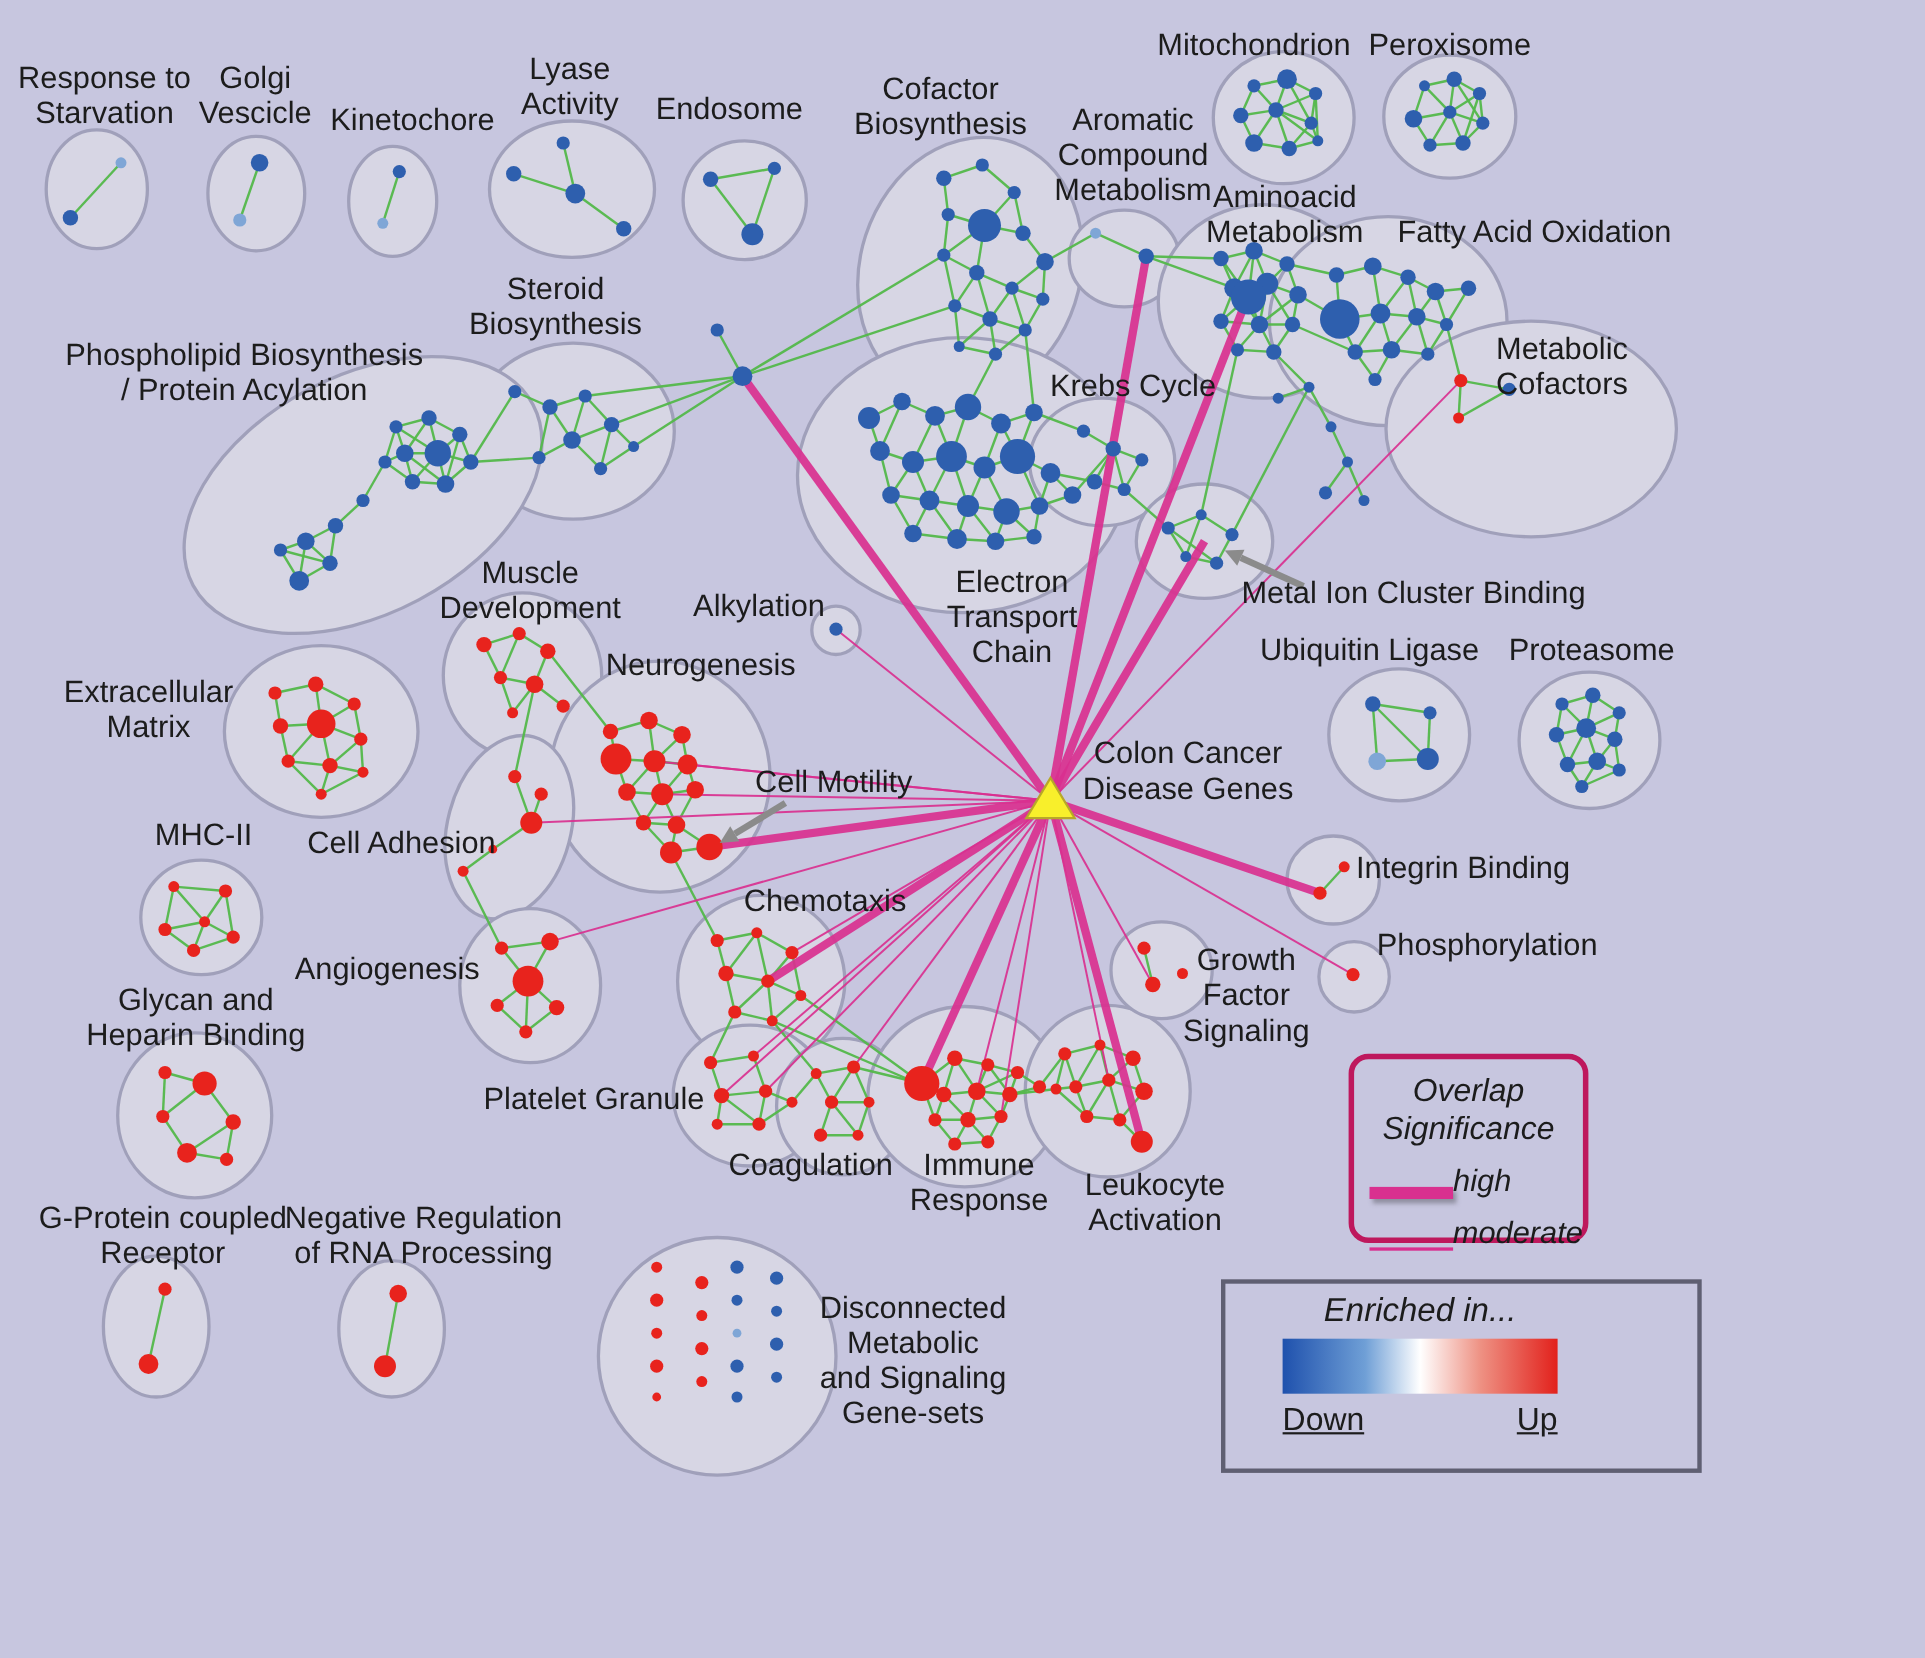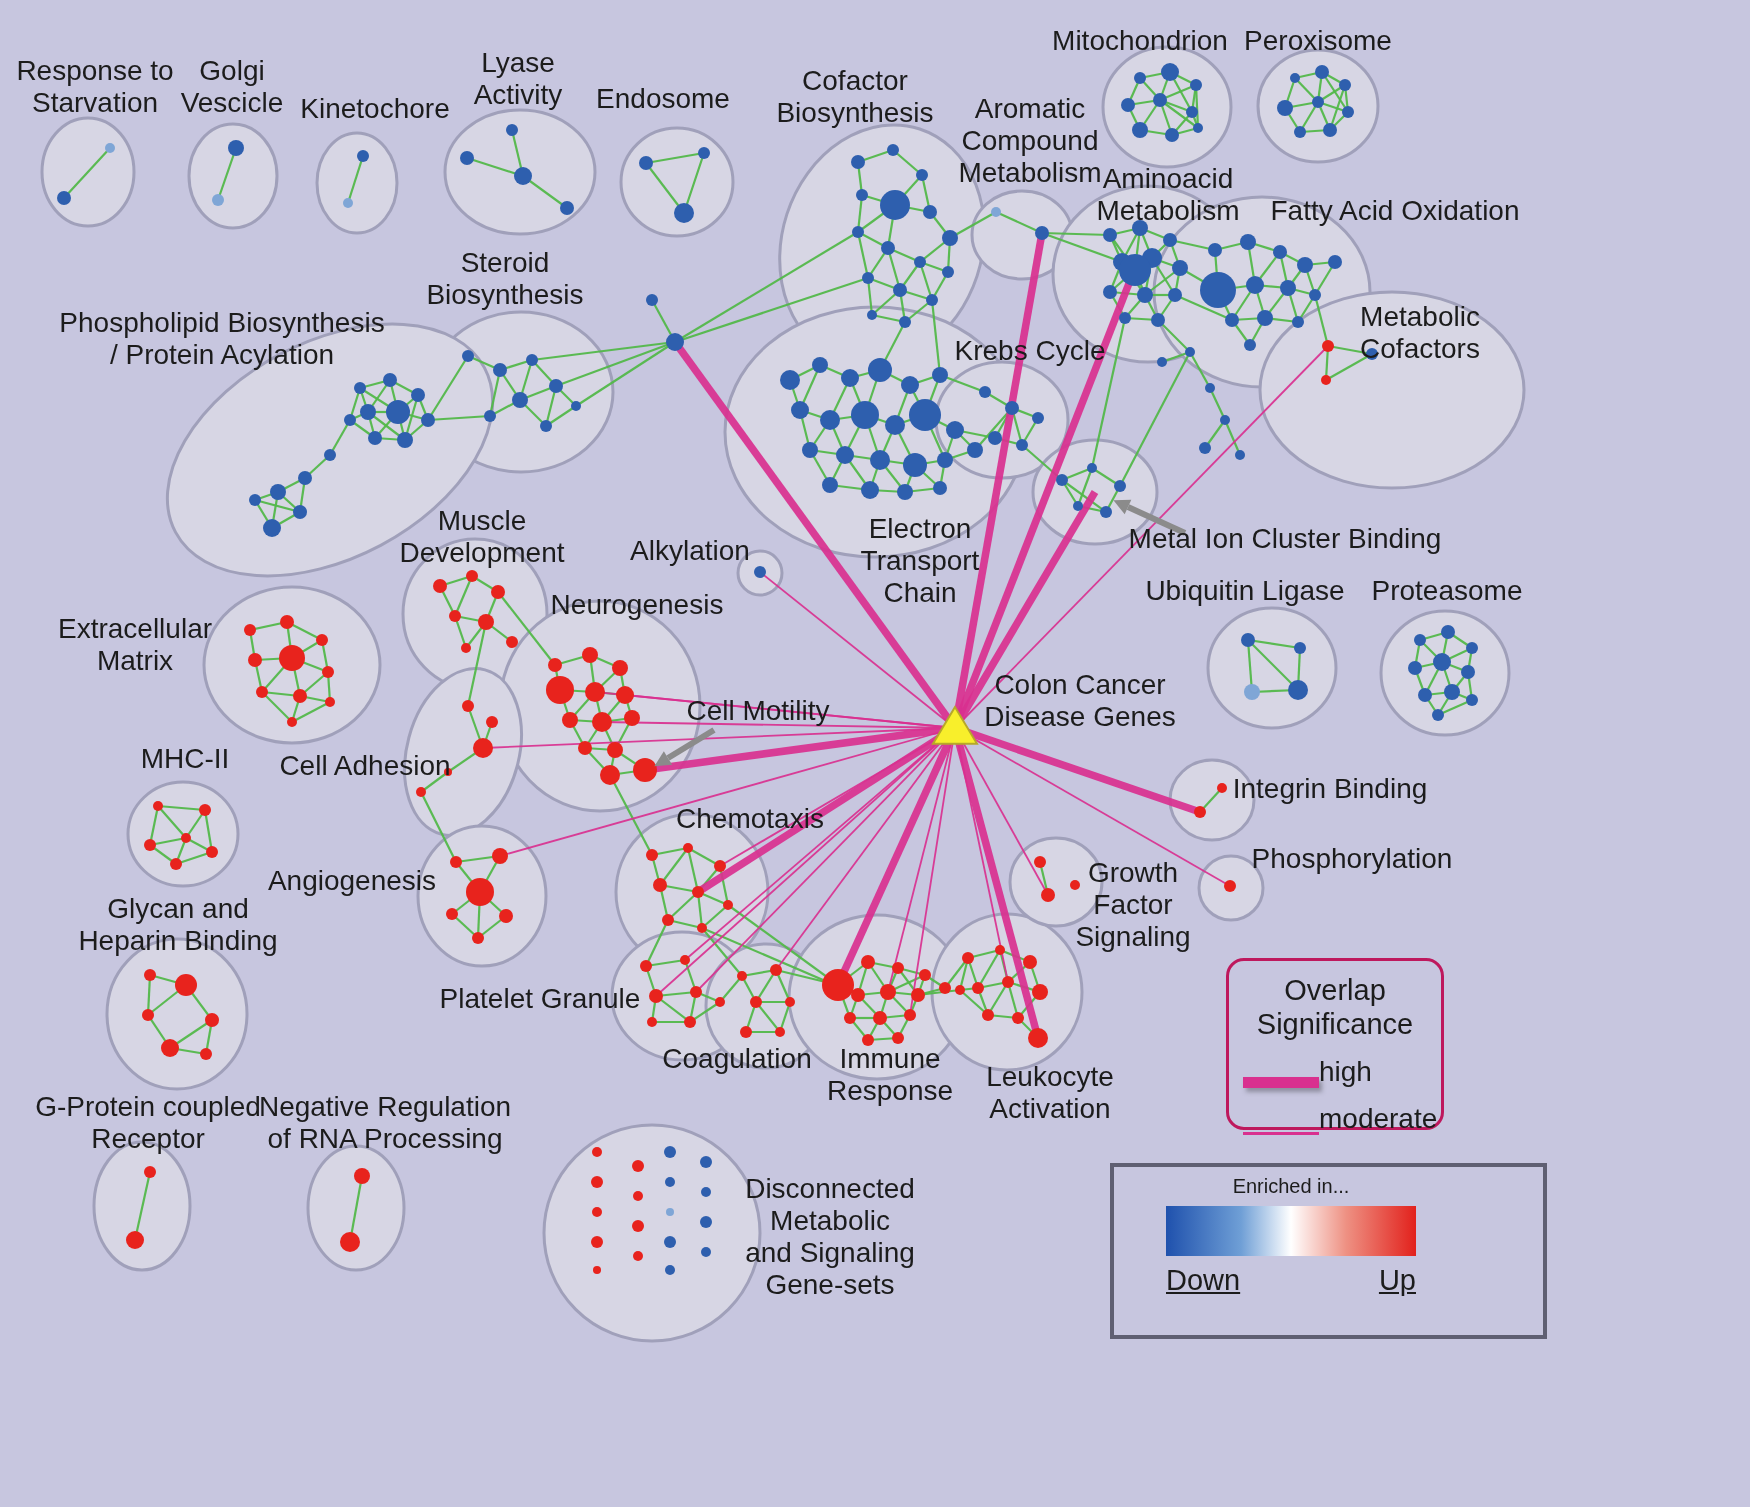--- a/index.html
+++ b/index.html
@@ -6,33 +6,33 @@
   body{
     width:1750px;height:1507px;position:relative;overflow:hidden;
     background:#c7c6df;
     font-family:"Liberation Sans", sans-serif;
     color:#1c1c1c;
   }
   #net{position:absolute;left:0;top:0;z-index:1;}
   .legend{position:absolute;z-index:2;box-sizing:border-box;}
   #overlap-legend{
     left:1226px;top:958px;width:218px;height:172px;
-    border:3px solid #be185d;border-radius:18px;padding-top:12px;
+    border:5px solid #be185d;border-radius:18px;padding-top:12px;font-style:italic;
   }
   .ol-title{font-size:29px;text-align:center;line-height:34px;}
   .ol-row{display:flex;align-items:flex-end;margin:15px 0 0 14px;}
   .line-high{width:76px;height:11px;background:#d9308f;box-shadow:3px 4px 4px rgba(90,90,100,.5);}
   .line-moderate{width:76px;height:3px;background:#d9308f;}
   .ol-label{font-size:28px;}
   #enriched-legend{
     left:1110px;top:1163px;width:437px;height:176px;
     border:4px solid #5f5f72;display:flex;padding:8px 14px 8px 10px;
   }
   .en-left{width:250px;margin-left:42px;}
-  .en-title{font-size:20px;text-align:center;}
+  .en-title{font-size:30px;text-align:center;font-style:italic;}
   .en-gradient{height:50px;margin-top:8px;
     background:linear-gradient(to right,#1f51ad,#6f9fd6 30%,#ffffff 50%,#ee9183 72%,#e2211c);}
   .en-scale{display:flex;justify-content:space-between;font-size:29px;margin-top:8px;text-decoration:underline;}
   .en-side{font-size:27px;text-align:center;line-height:34px;margin-left:20px;align-self:center;}
 </style>
 </head>
 <body>
 
 <svg id="net" width="1750" height="1507" viewBox="0 0 1750 1507" xmlns="http://www.w3.org/2000/svg">
     <g>

